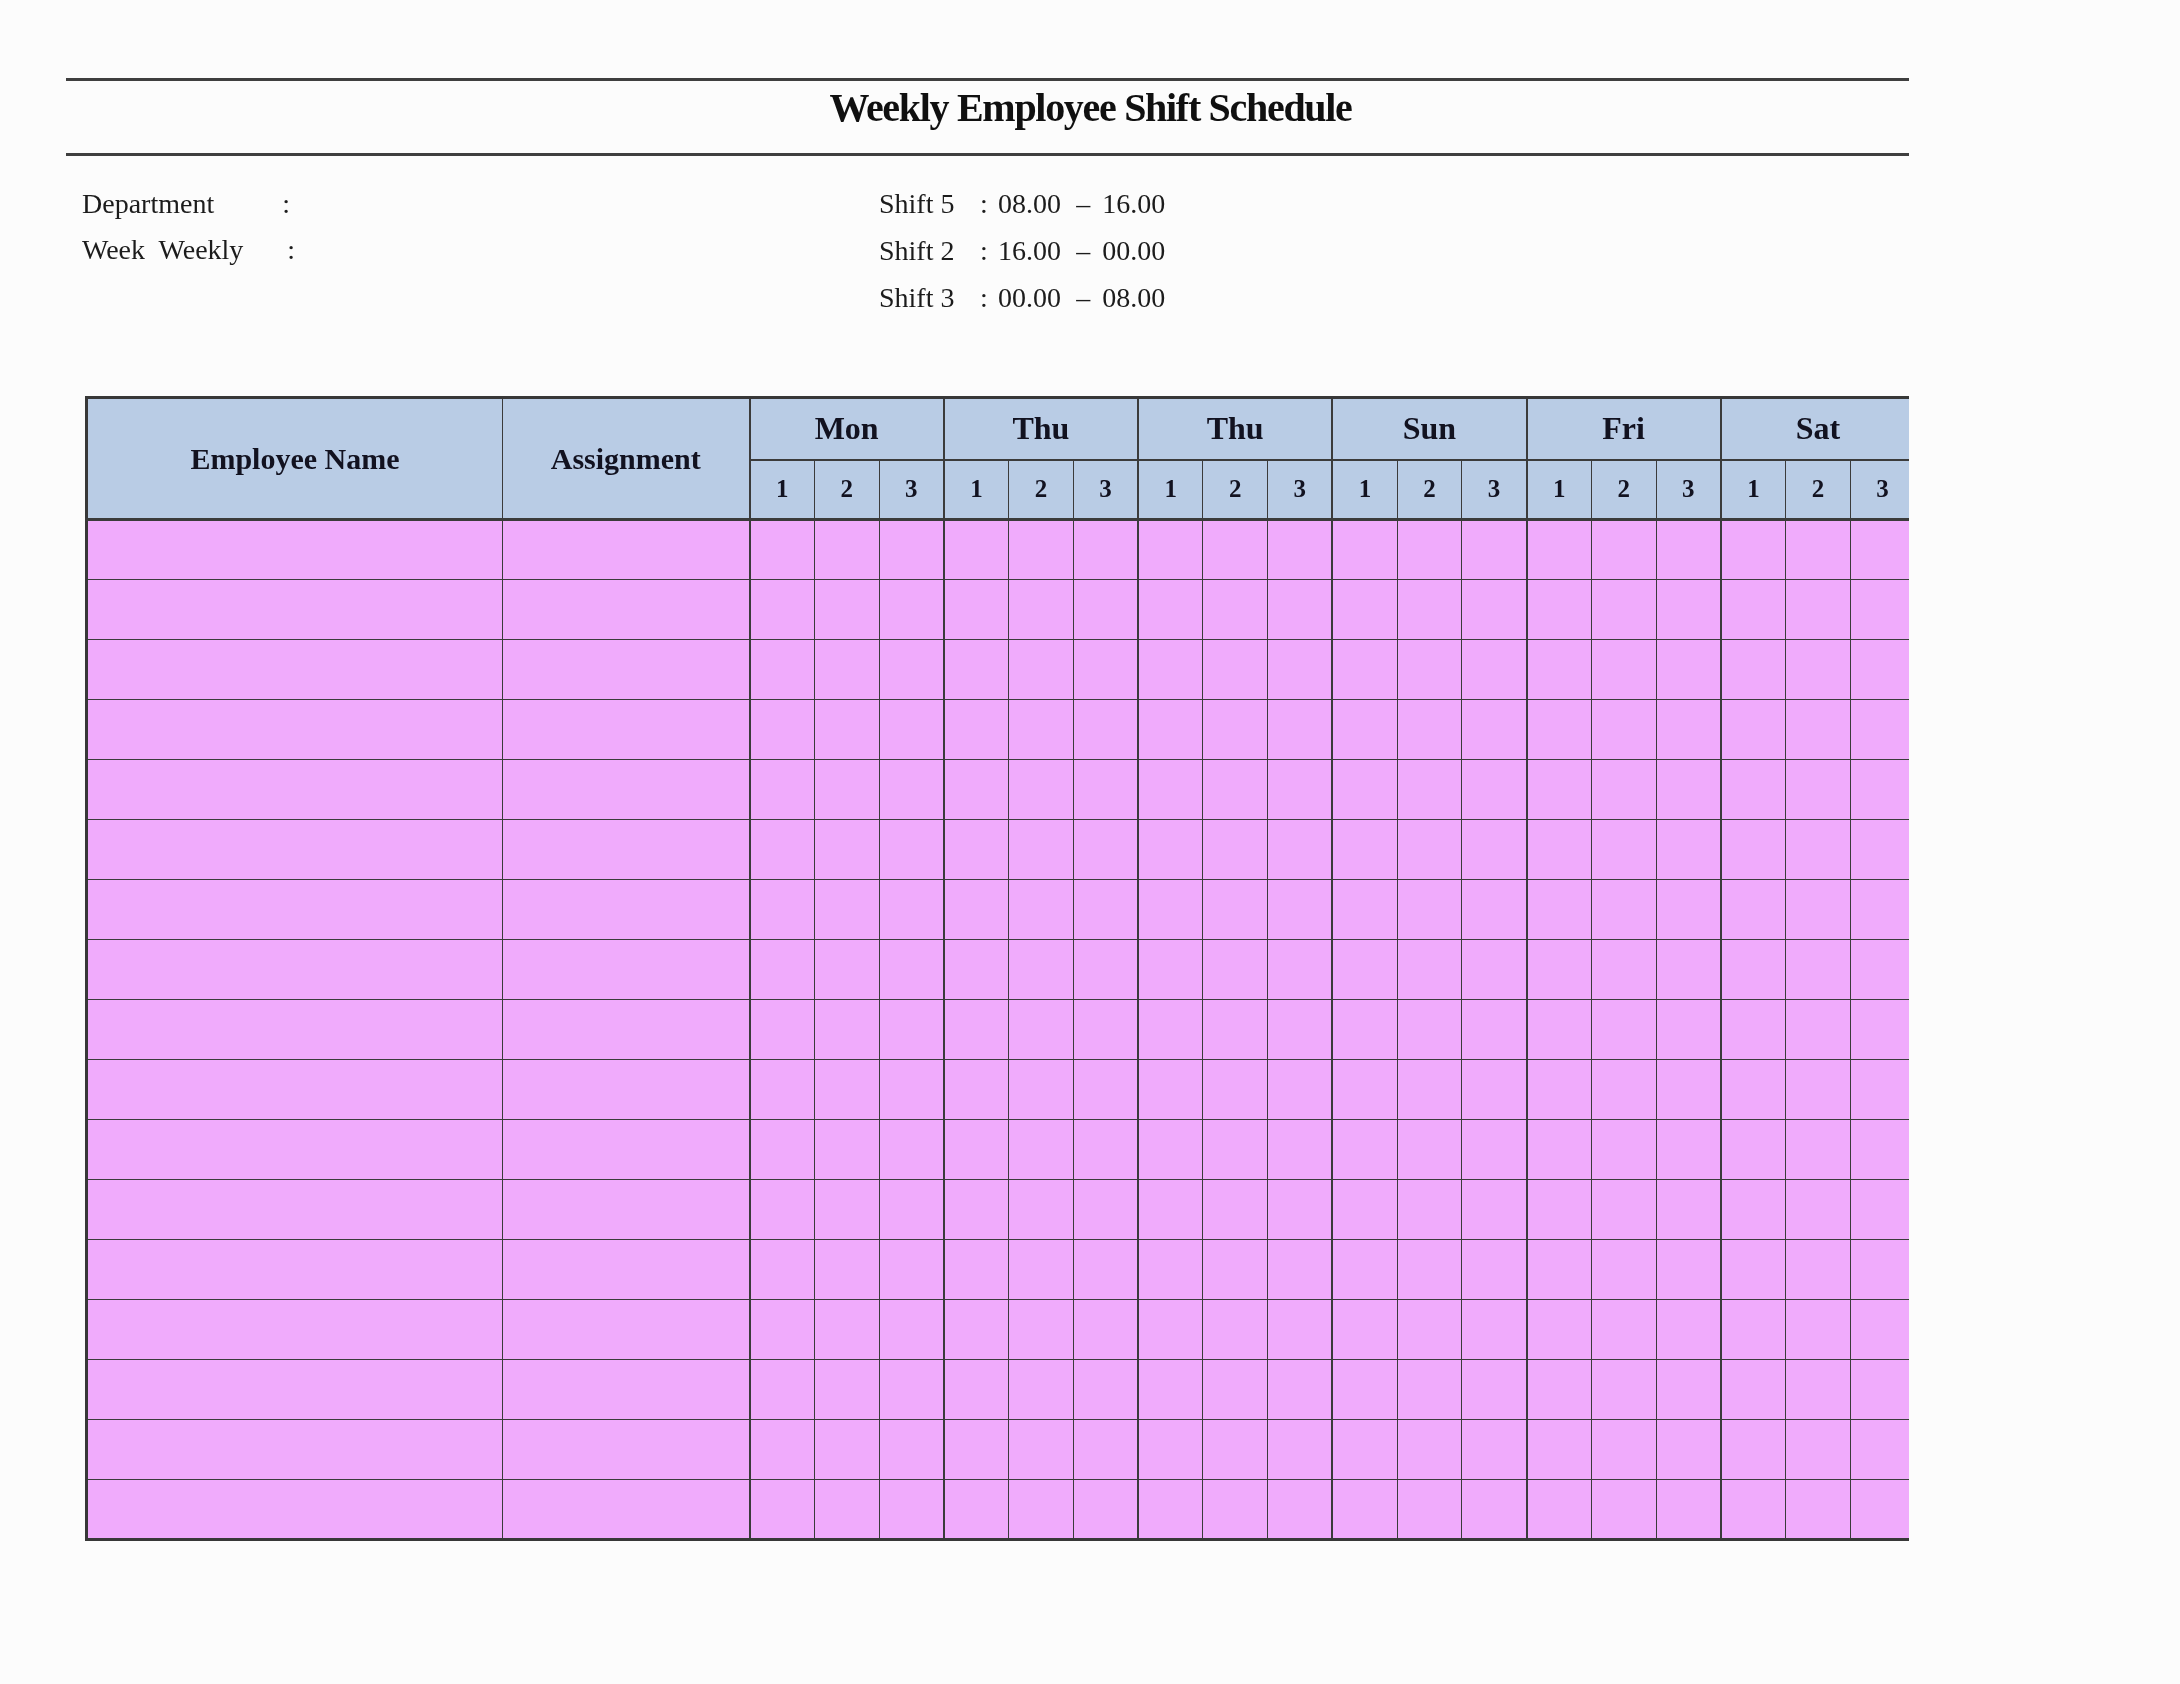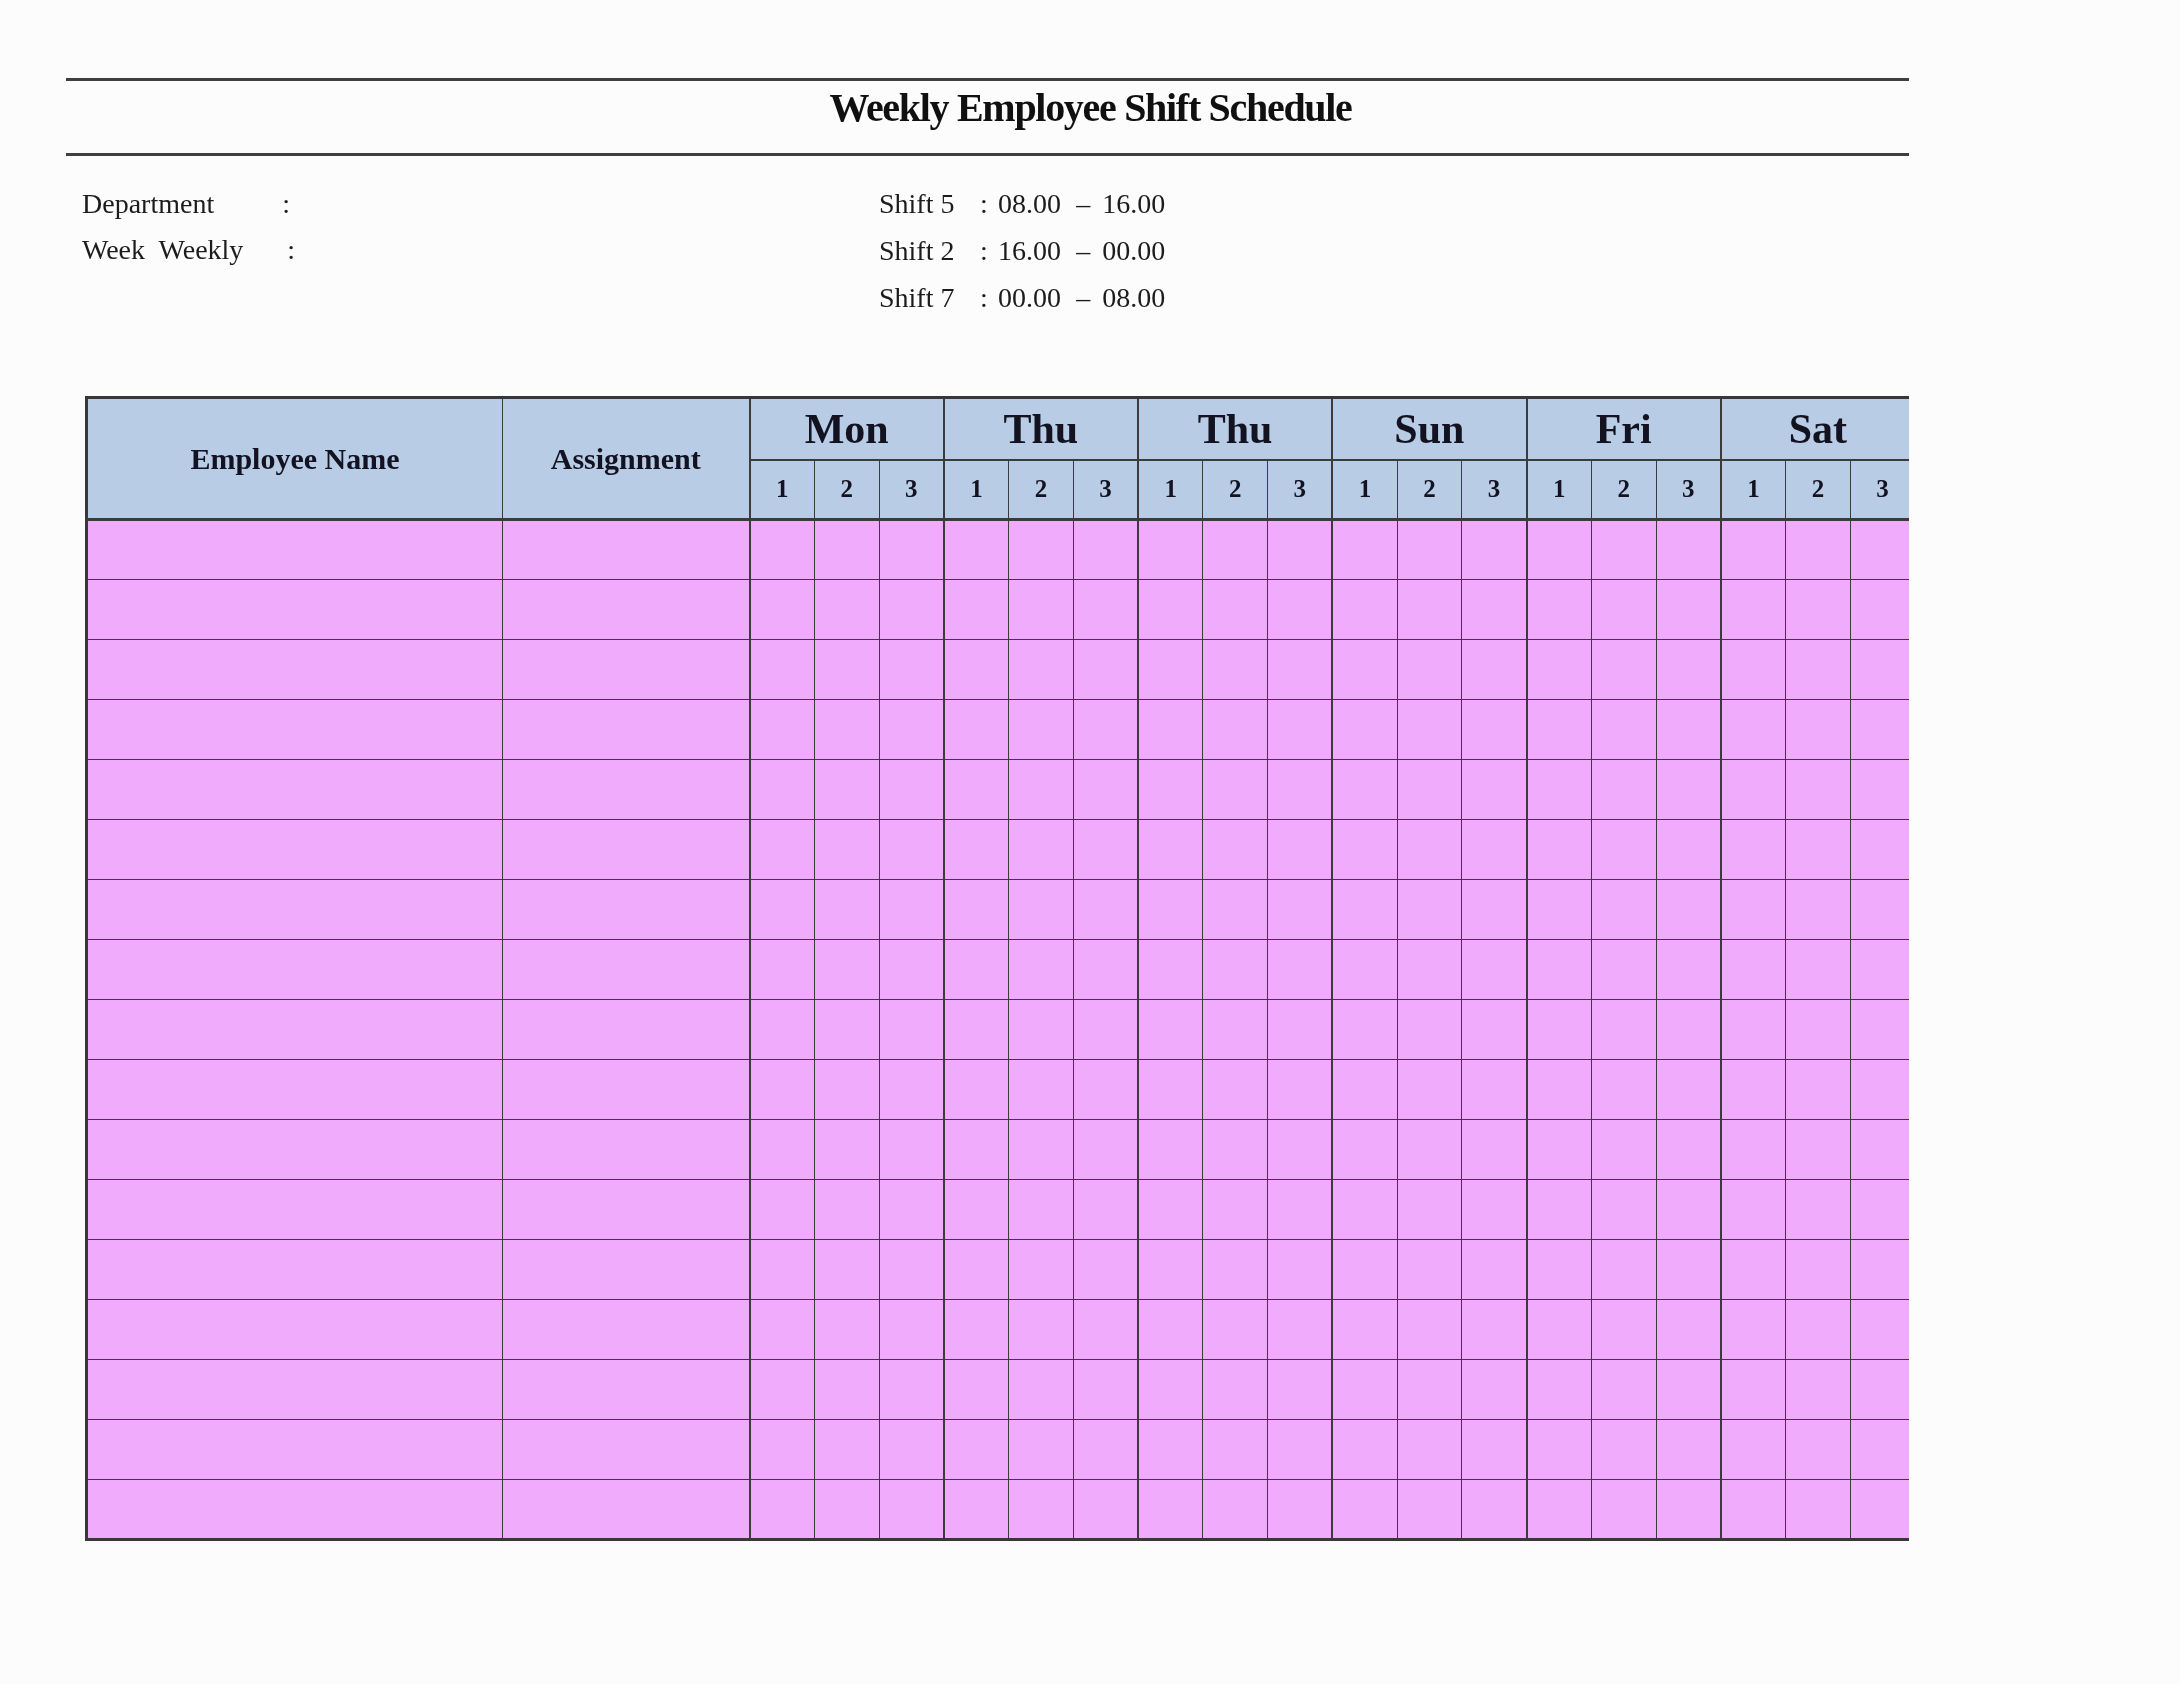--- a/index.html
+++ b/index.html
@@ -39,21 +39,21 @@
     background:#f0abfc;
     border:3.4px solid #383838;
   }
   .schedule th,.schedule td{
     border:1.7px solid #3b3b3b;
     padding:0;text-align:center;vertical-align:middle;
     overflow:hidden;
   }
   .schedule thead th{background:#b9cce5;color:#121220;font-weight:bold;}
   .emp-th{font-size:30px;border-bottom-width:3.4px !important;}
-  .day-th{font-size:42px;border-bottom-width:2.6px !important;}
+  .day-th{font-size:32px;border-bottom-width:2.6px !important;}
   .num-th{font-size:25px;border-bottom-width:3.4px !important;}
   .group-start{border-left-width:2.6px !important;}
   tr.days-row{height:62px;}
   tr.nums-row{height:60px;}
   .schedule tbody tr{height:60px;}
 </style>
 </head>
 <body>
 
 <div class="page">
@@ -82,21 +82,21 @@
       <span>16.00</span>
     </div>
     <div class="legend-row">
       <span class="legend-label">Shift 2</span>
       <span class="legend-colon">:</span>
       <span>16.00</span>
       <span class="legend-dash">–</span>
       <span>00.00</span>
     </div>
     <div class="legend-row">
-      <span class="legend-label">Shift 7</span>
+      <span class="legend-label">Shift 3</span>
       <span class="legend-colon">:</span>
       <span>00.00</span>
       <span class="legend-dash">–</span>
       <span>08.00</span>
     </div>
   </div>
 
   <table class="schedule">
     <colgroup>
       <col style="width:416px">

